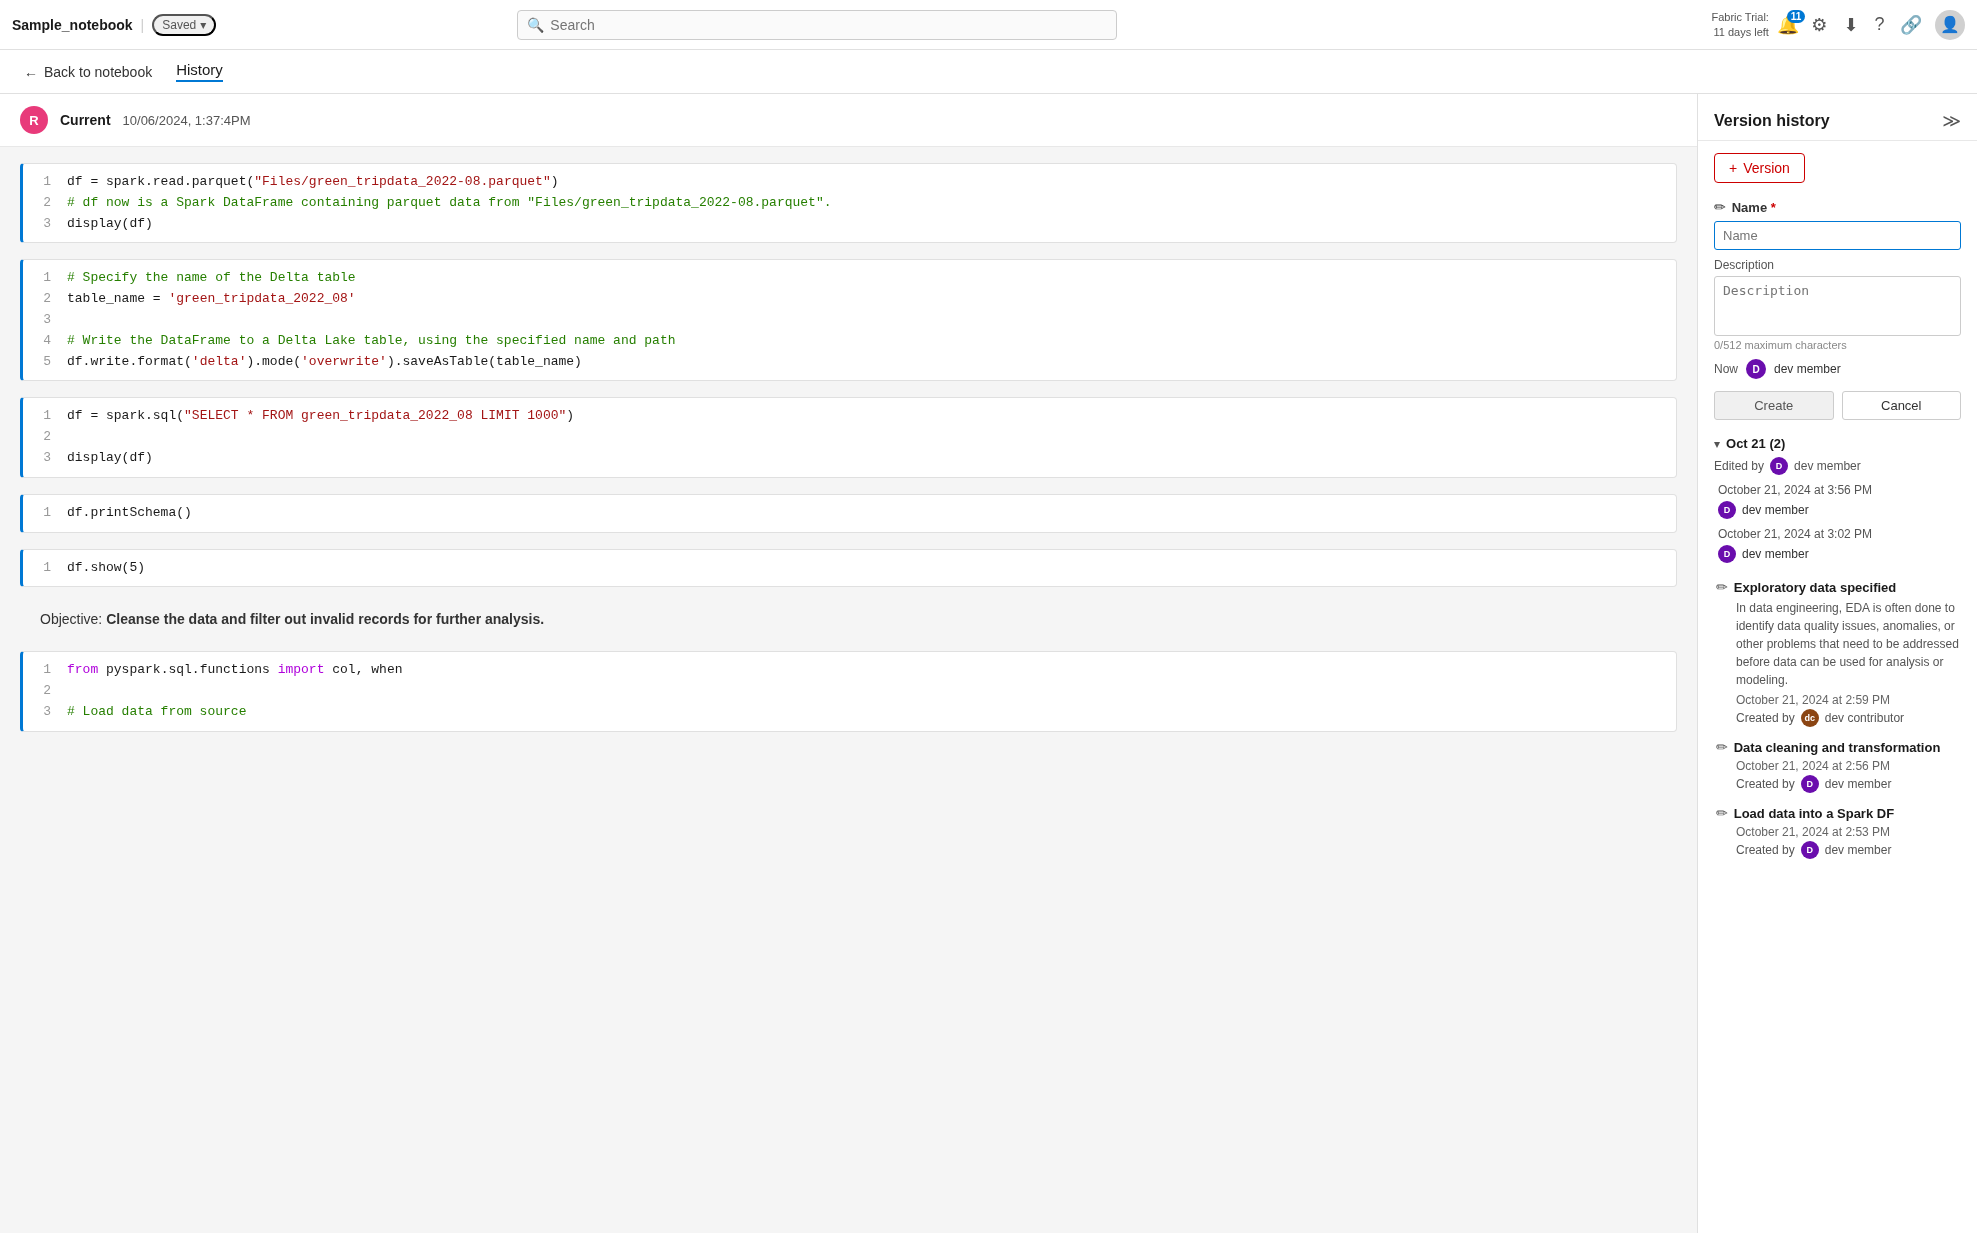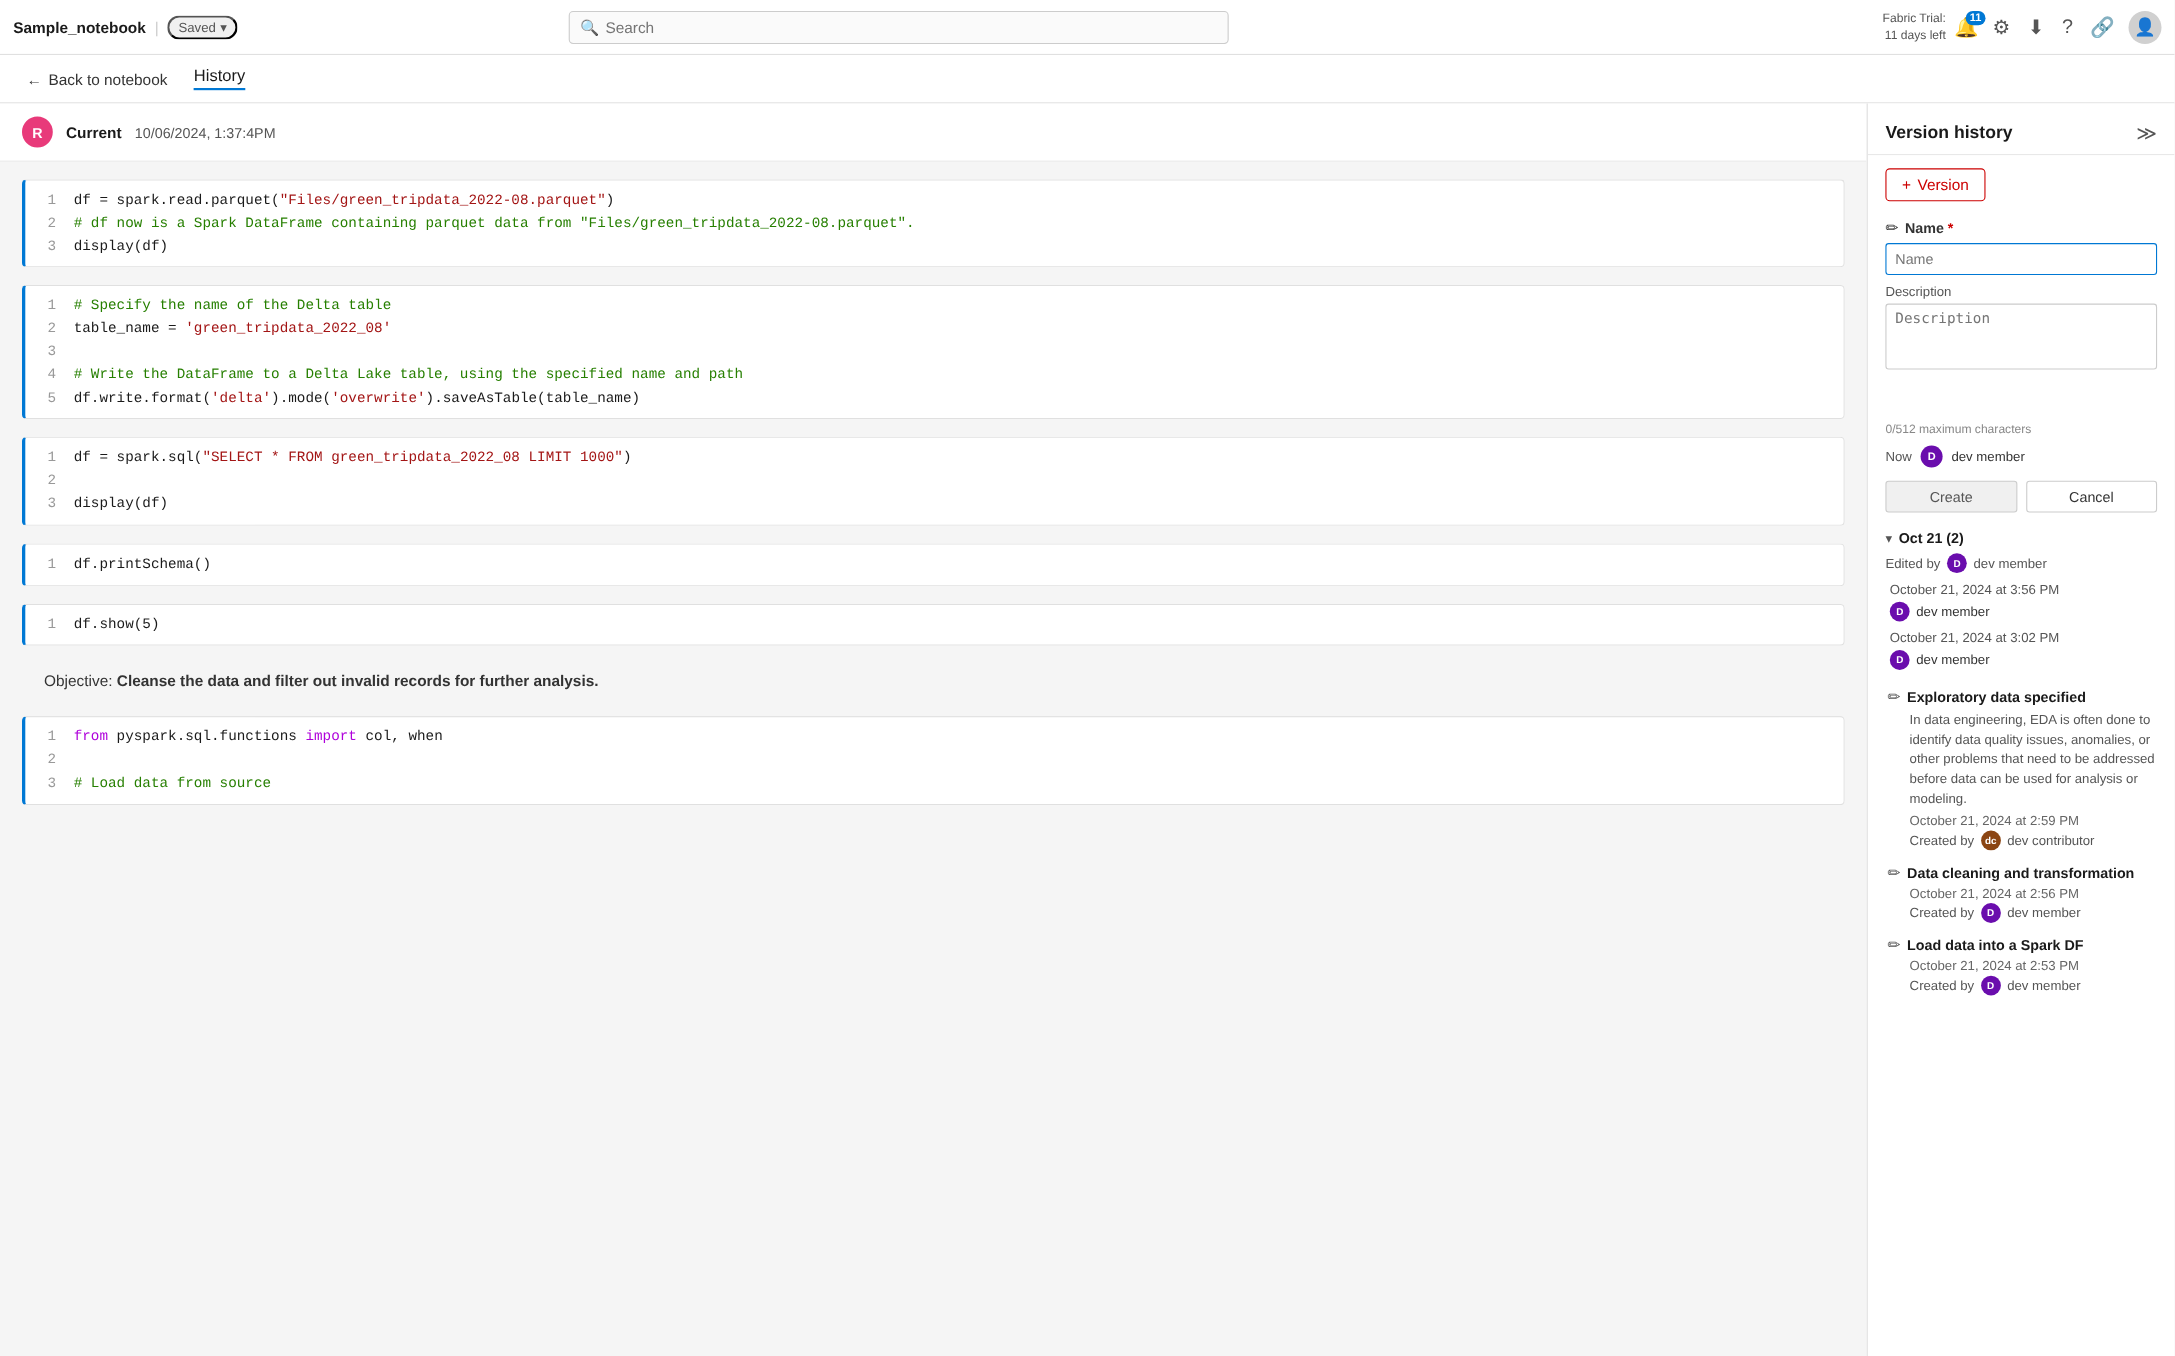--- a/index.html
+++ b/index.html
@@ -320,21 +320,20 @@
       padding: 6px 8px;
       font-size: 13px;
       resize: none;
       height: 60px;
       outline: none;
     }
     .char-count {
       font-size: 11px;
       color: #888;
       margin-bottom: 8px;
-      margin-top: 46px;
     }
     .now-row {
       display: flex;
       align-items: center;
       gap: 8px;
       margin-bottom: 12px;
     }
     .now-label {
       font-size: 12px;
       color: #555;

